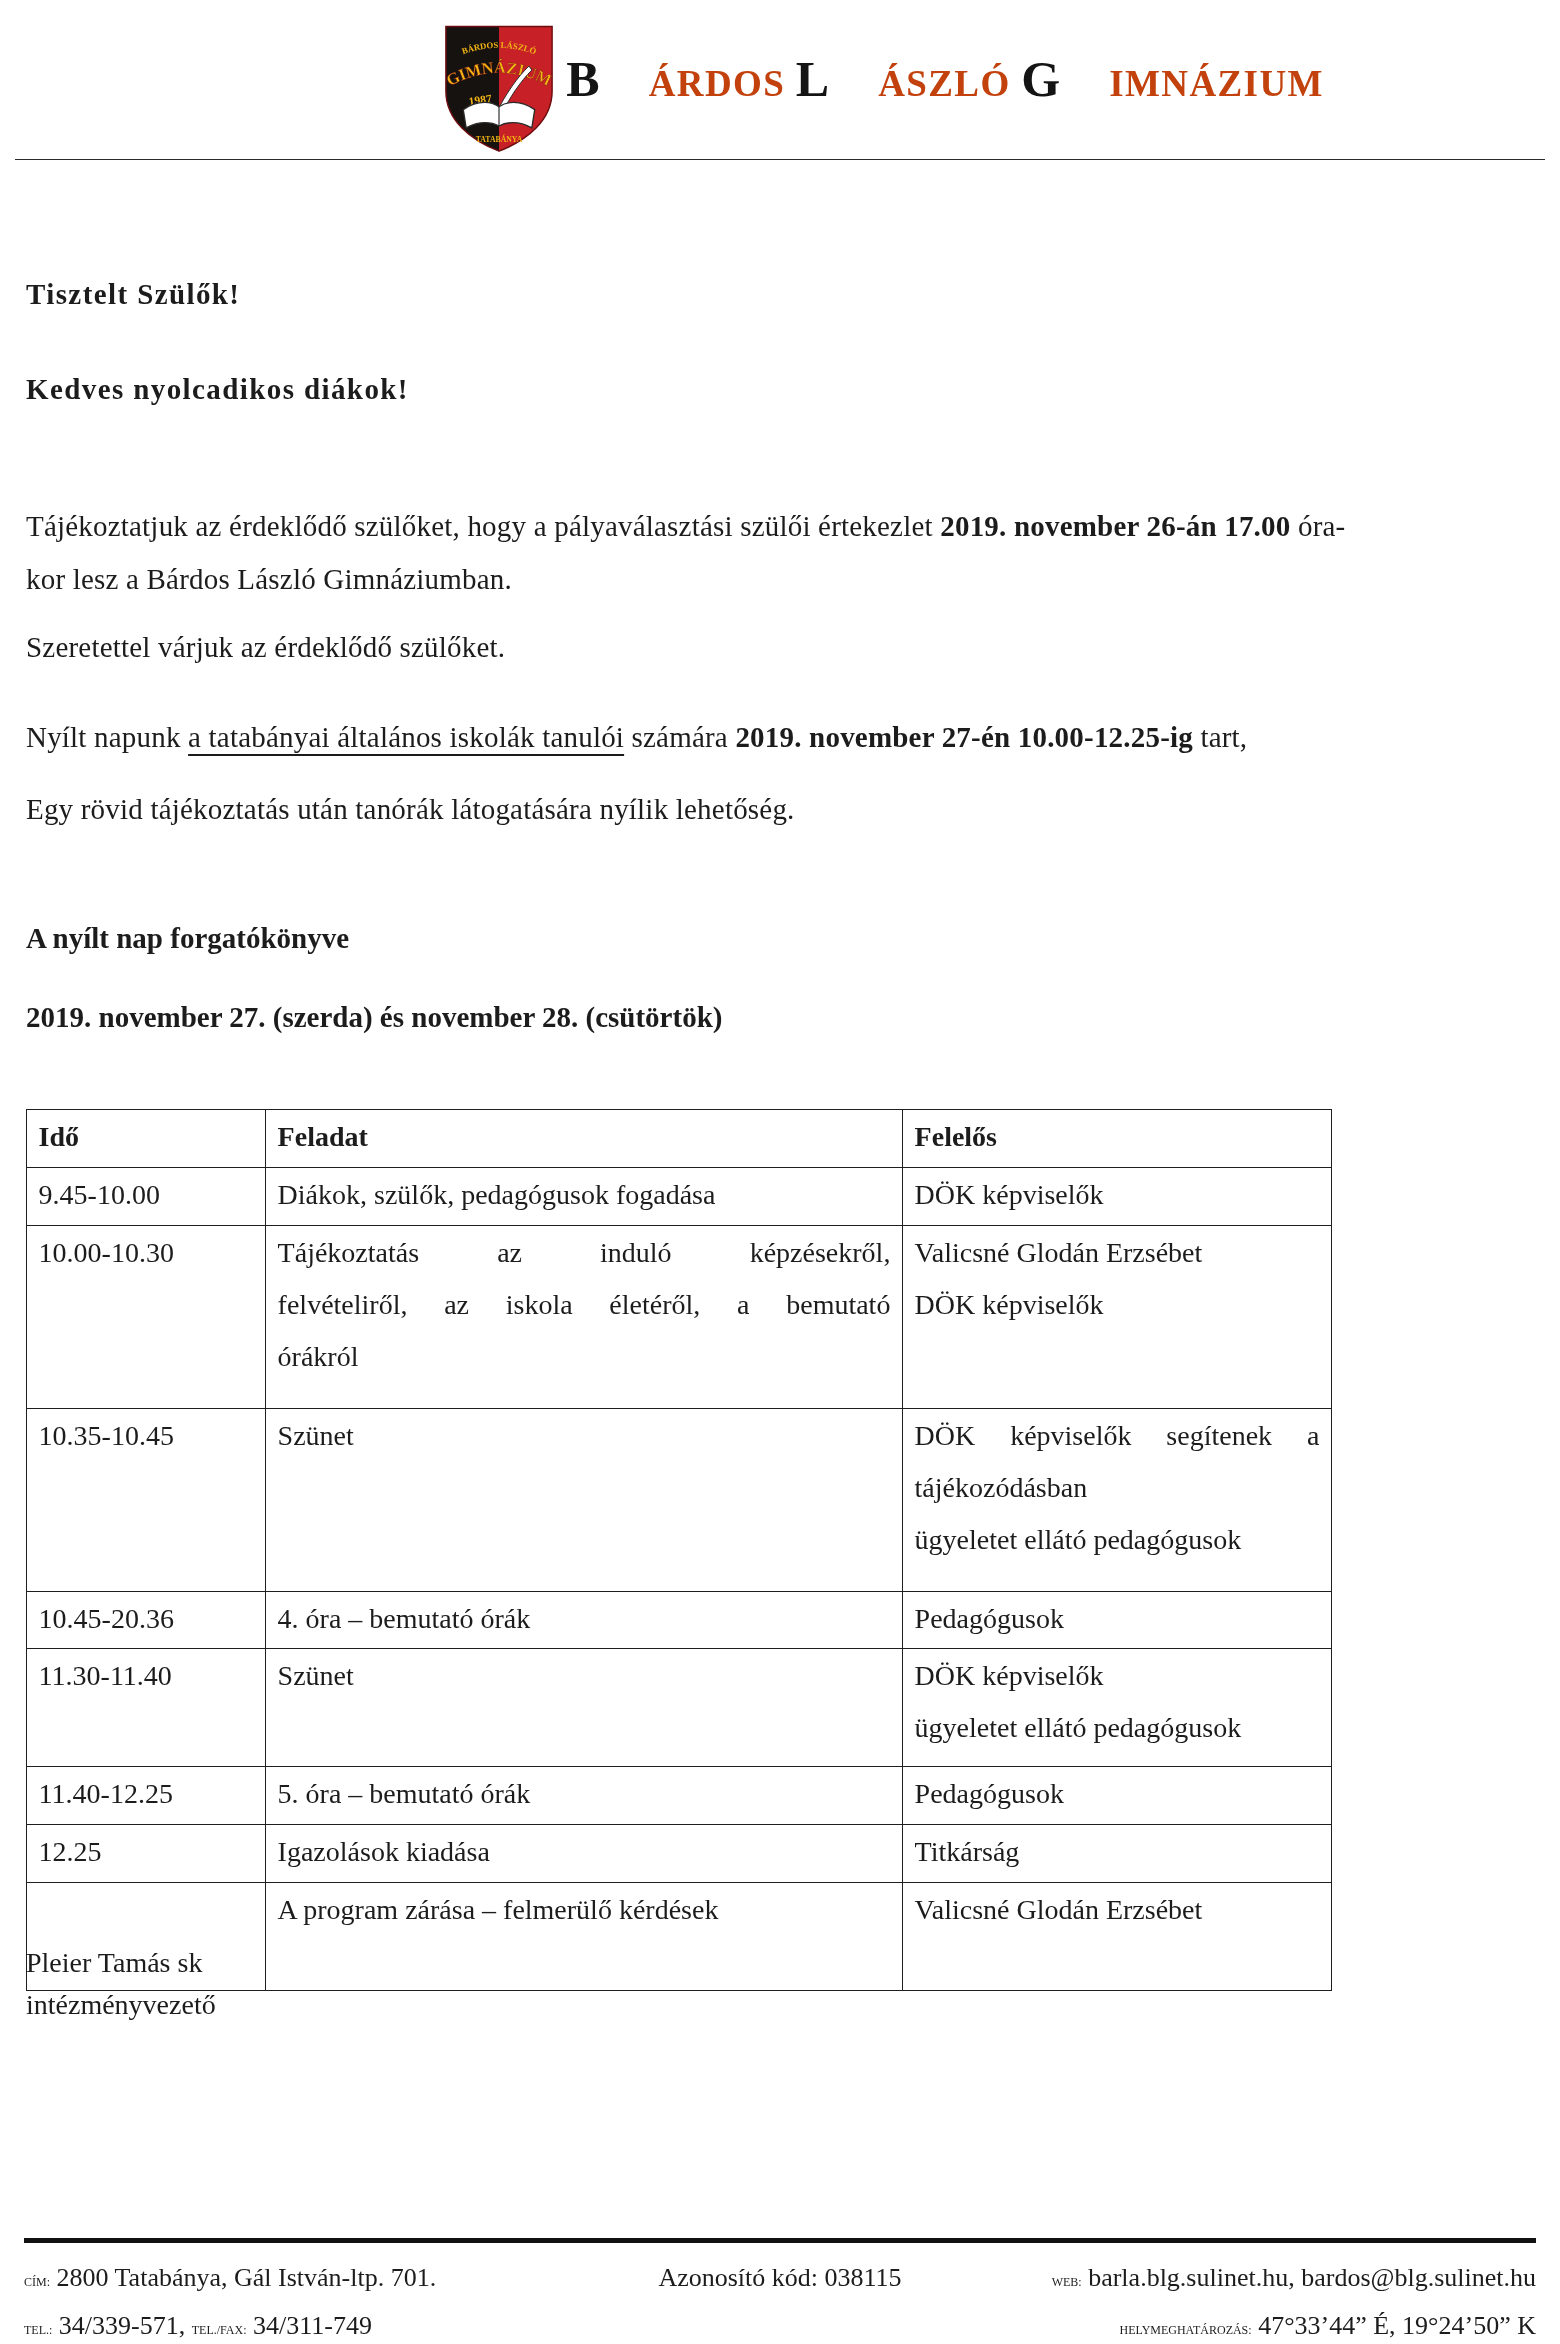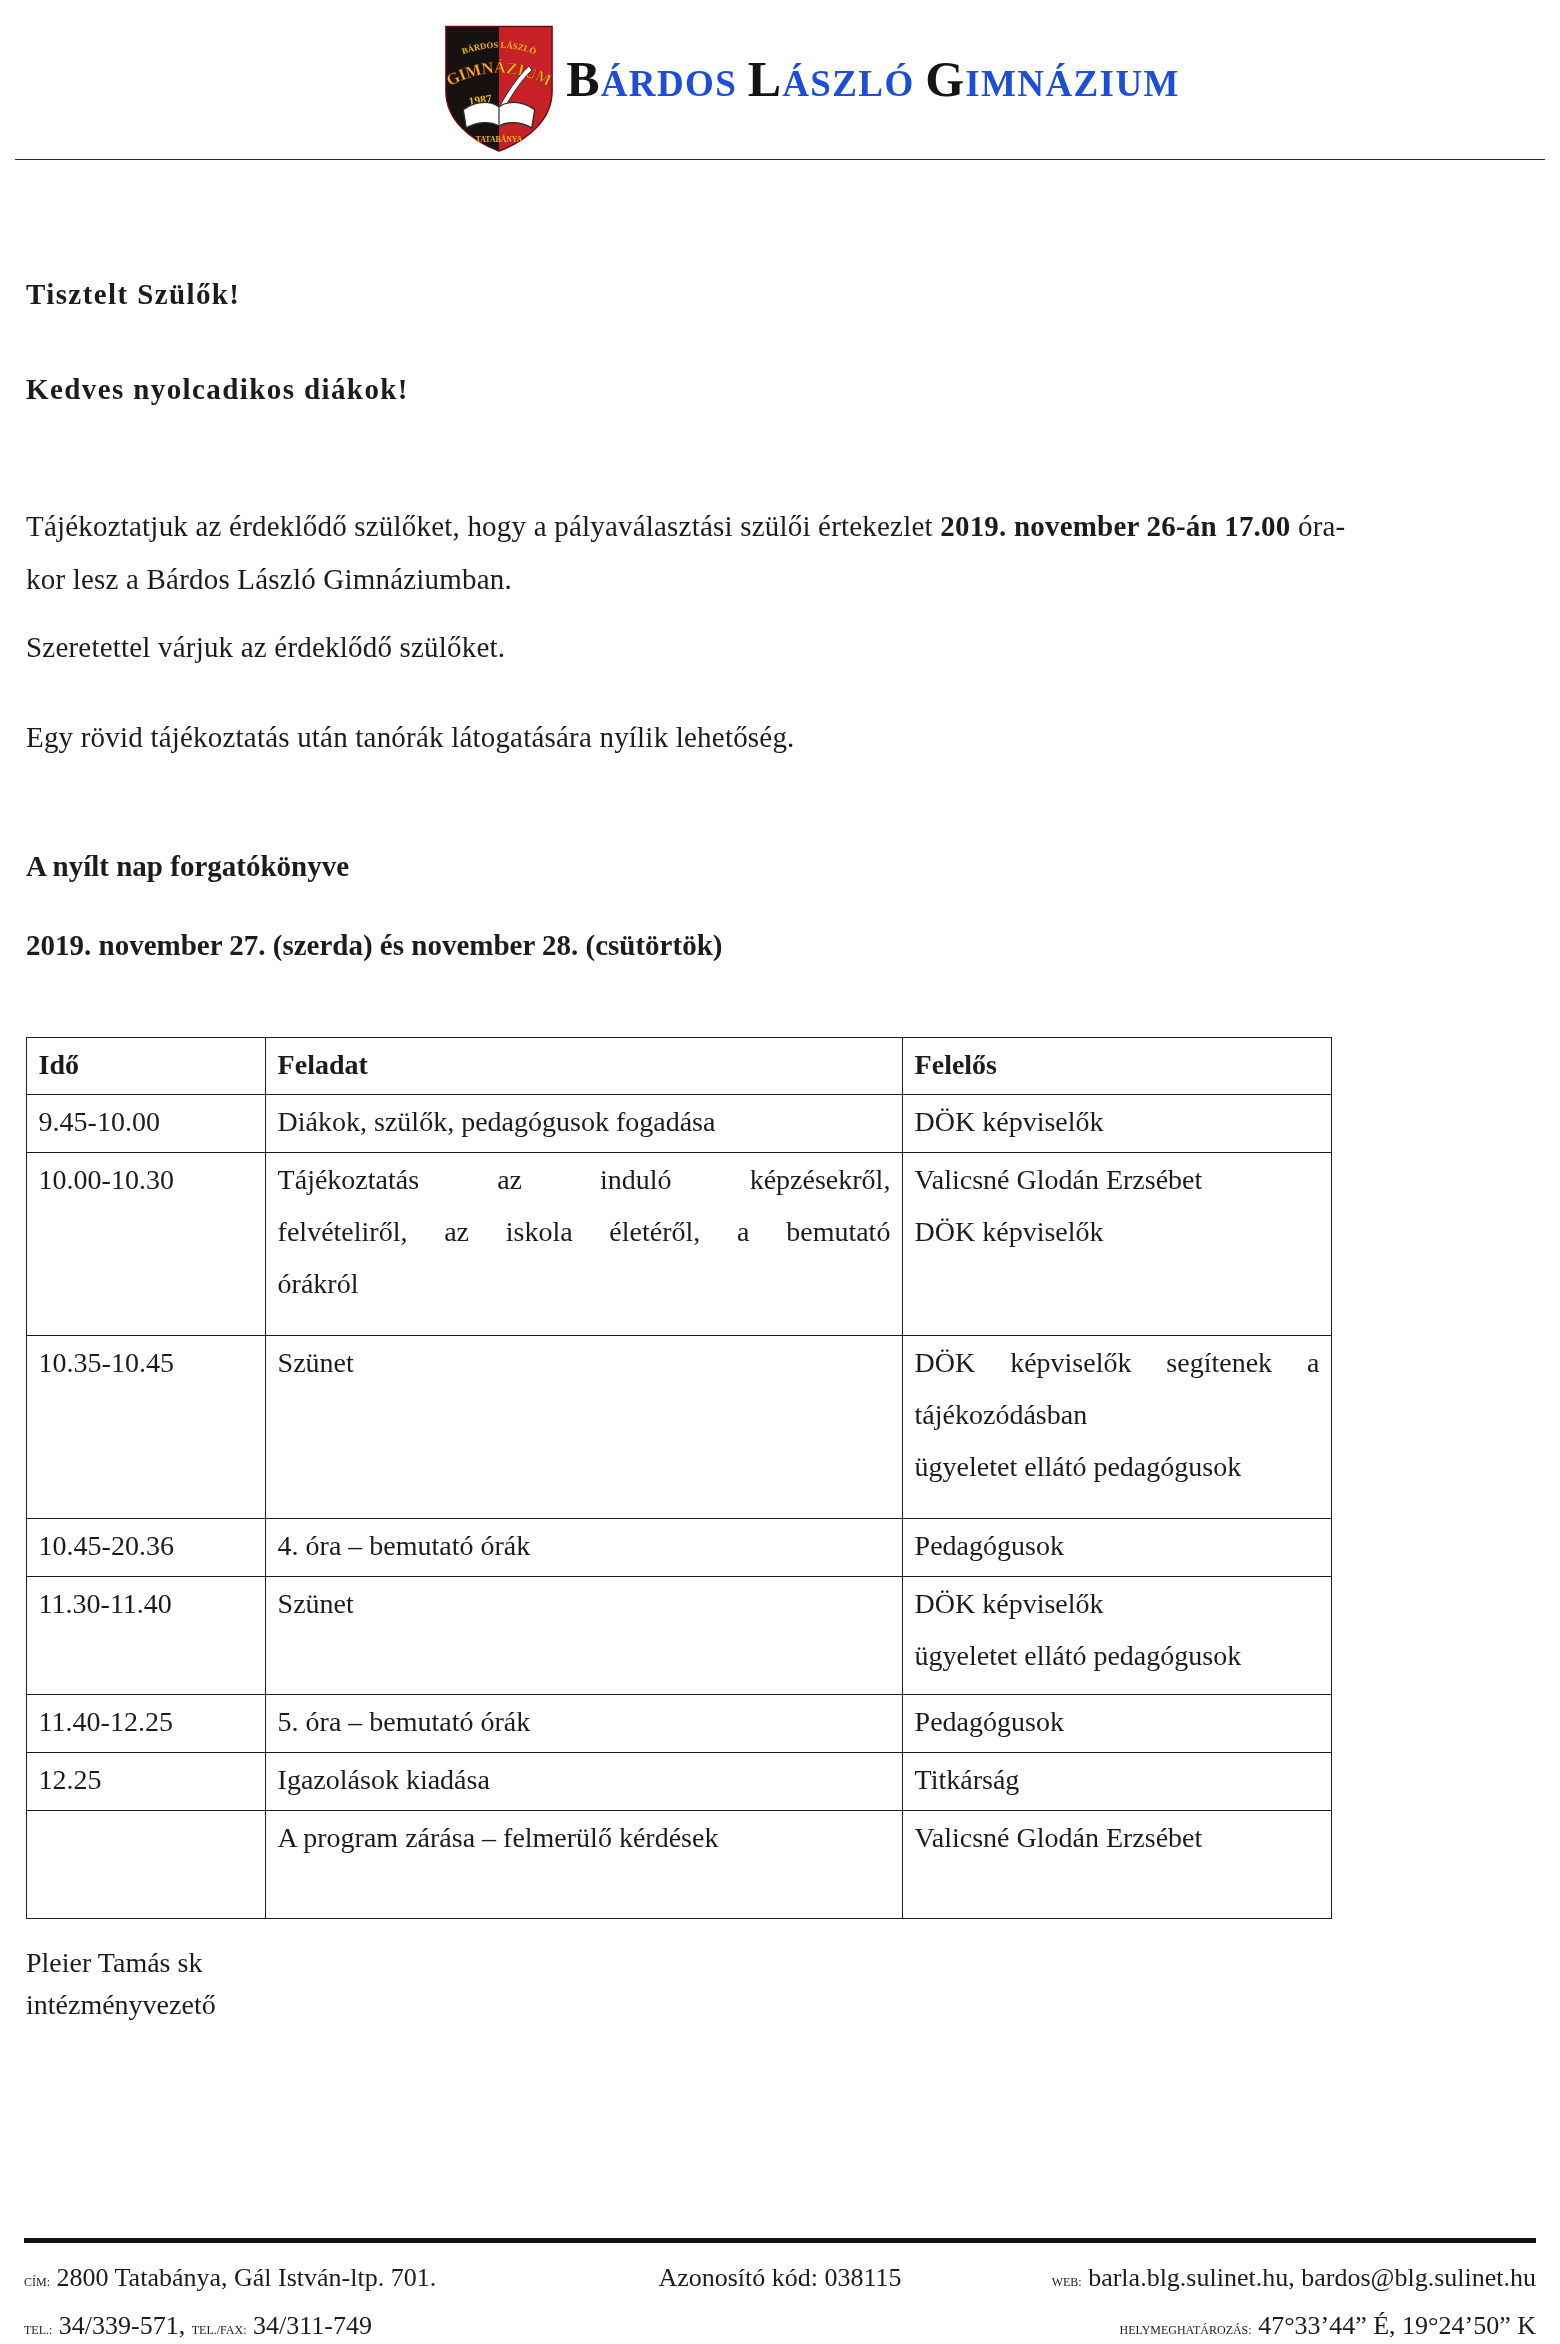--- a/index.html
+++ b/index.html
@@ -8,21 +8,21 @@
     background:#ffffff; overflow:hidden;
     font-family:"Liberation Serif","DejaVu Serif",serif; color:#1c1c1c;
   }
 
   
   .header { margin:0 15.4px; height:160px; border-bottom:1.9px solid #2a2a2a; box-sizing:border-box; }
   .header-inner { display:flex; margin-left:421px; }
   .logo-svg { width:126px; height:141px; margin-top:13.5px; flex:0 0 auto; }
   .school-name { margin-top:50px; margin-left:3.9px; white-space:nowrap; }
   .school-name .init { font-size:50px; font-weight:bold; color:#141414; letter-spacing:1px; }
-  .school-name .rest { font-size:37px; font-weight:bold; color:#1d4ed8; letter-spacing:1.4px; }
+  .school-name .rest { font-size:37px; font-weight:bold; color:#c2410c; letter-spacing:1.4px;margin-left:48px; }
 
   
   .content { padding:0 30px 0 26px; }
   .sal { font-size:29px; font-weight:bold; letter-spacing:1.4px; line-height:41px; }
   .sal-1 { margin-top:114px; }
   .sal-2 { margin-top:54px; }
   .para { font-size:29px; letter-spacing:0.2px; }
   .rich-line { line-height:53px; white-space:nowrap; }
   .single-line { line-height:53px; }
   .p-1 { margin-top:90px; }
@@ -98,20 +98,21 @@
   <div class="content">
     <div class="sal sal-1">Tisztelt Szülők!</div>
     <div class="sal sal-2">Kedves nyolcadikos diákok!</div>
 
     <div class="para p-1">
         <div class="rich-line"><span>Tájékoztatjuk az érdeklődő szülőket, hogy a pályaválasztási szülői értekezlet </span><span class="b">2019. november 26-án 17.00</span><span> óra-</span></div>
         <div class="rich-line"><span>kor lesz a Bárdos László Gimnáziumban.</span></div>
       </div>
     <div class="para p-2 single-line">Szeretettel várjuk az érdeklődő szülőket.</div>
     <div class="para p-3">
+        <div class="rich-line"><span>Nyílt napunk </span><span class="u">a tatabányai általános iskolák tanulói</span><span> számára </span><span class="b">2019. november 27-én 10.00-12.25-ig</span><span> tart,</span></div>
       </div>
     <div class="para p-4 single-line">Egy rövid tájékoztatás után tanórák látogatására nyílik lehetőség.</div>
 
     <div class="heading">A nyílt nap forgatókönyve</div>
     <div class="subheading">2019. november 27. (szerda) és november 28. (csütörtök)</div>
 
     <table class="schedule">
       <colgroup>
           <col class="col-time">
           <col class="col-task">

